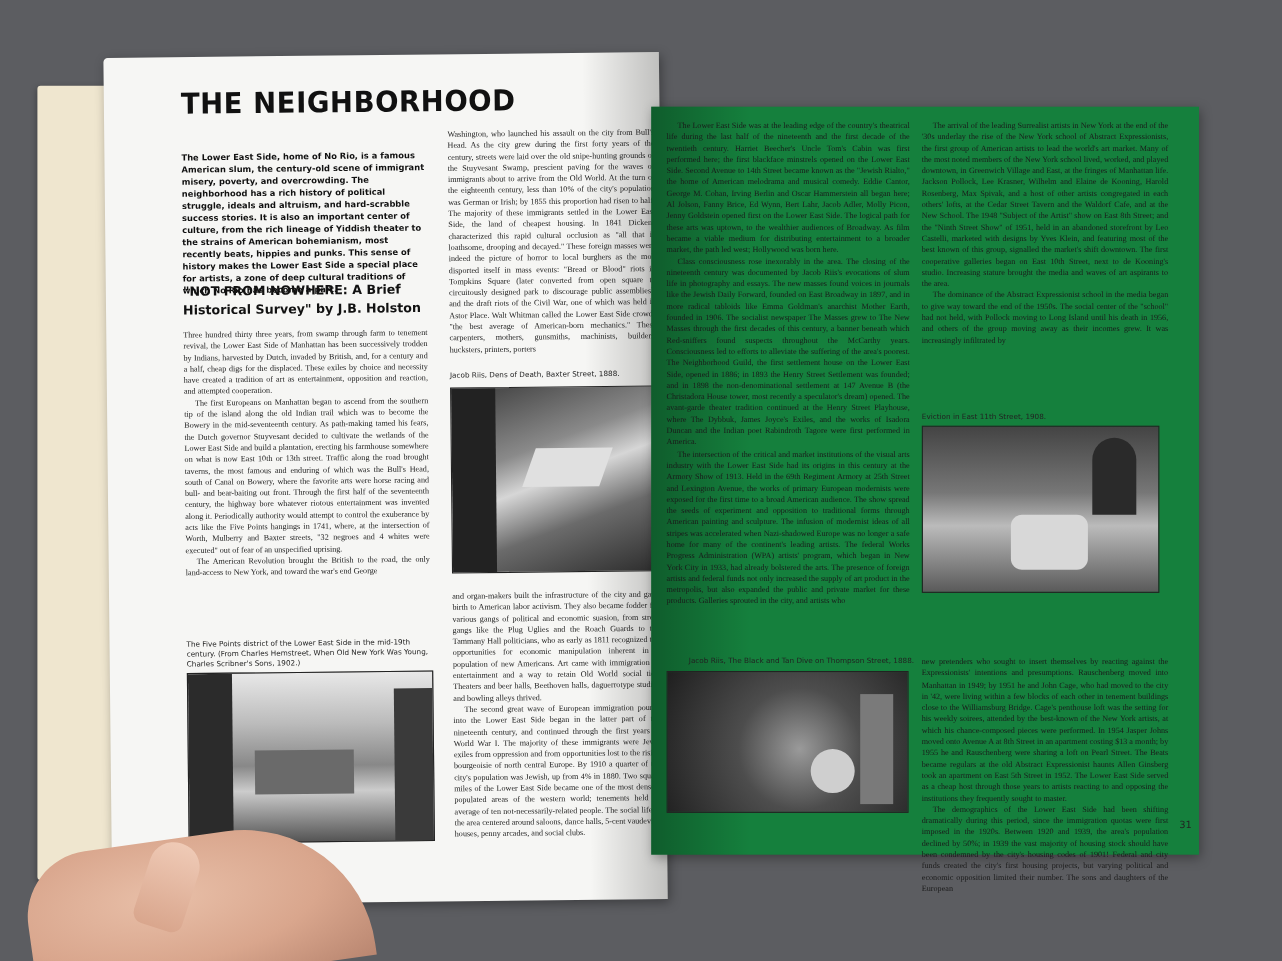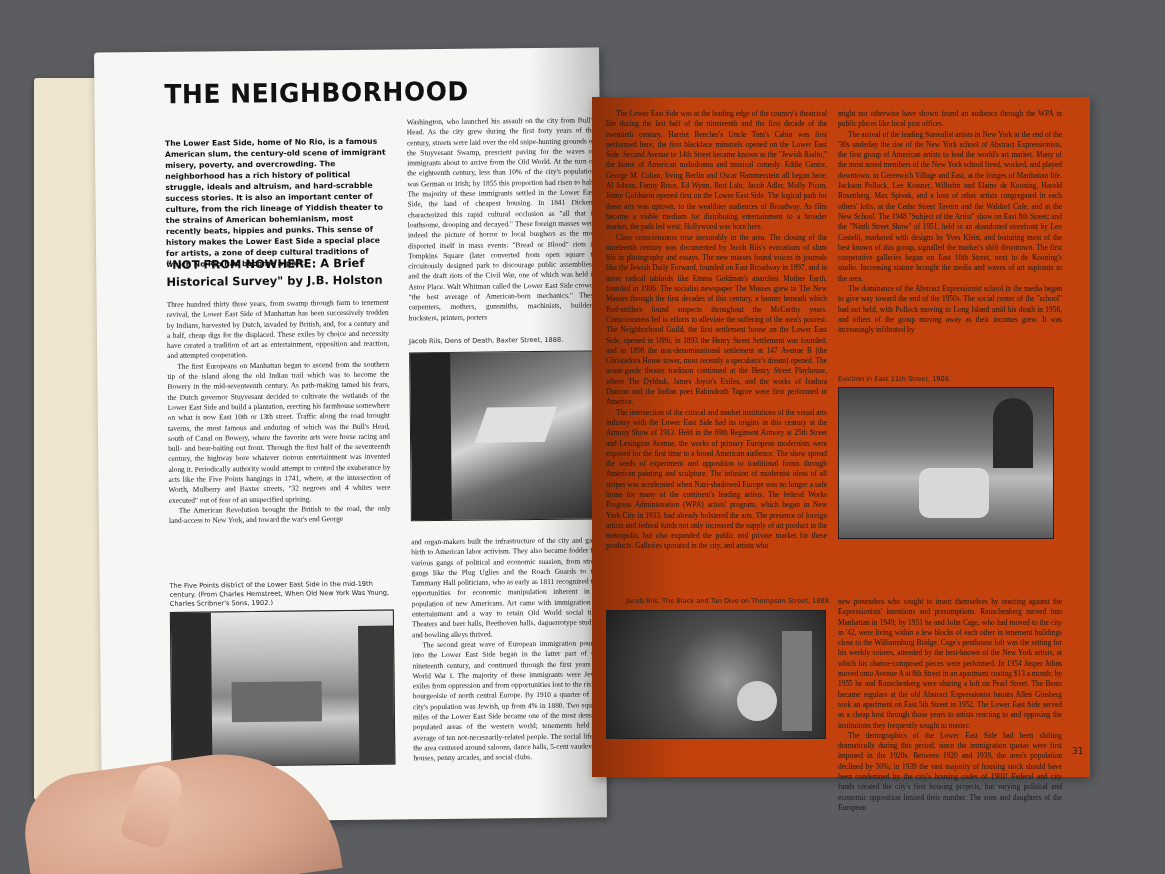--- a/index.html
+++ b/index.html
@@ -19,21 +19,21 @@
     transform: rotate(-0.6deg);
     box-shadow: 2px 3px 10px rgba(0,0,0,.35);
     border-radius:4px 0 0 4px;
   }
   .page-left .gutter-shade {
     position:absolute; right:0; top:0; width:70px; height:100%;
     background:linear-gradient(to right, rgba(0,0,0,0), rgba(0,0,0,.22));
   }
   .page-right {
     position:absolute; left:592px; top:97px; width:498px; height:680px;
-    background:#c2410c;
+    background:#15803d;
     box-shadow: 2px 3px 10px rgba(0,0,0,.35);
   }
   .page-right .gutter-shade {
     position:absolute; left:0; top:0; width:90px; height:100%;
     background:linear-gradient(to left, rgba(0,0,0,0), rgba(0,0,0,.28));
   }
   .title {
     position:absolute; left:70px; top:28px;
     font-family:"DejaVu Sans", sans-serif; font-weight:900;
     font-size:25px; letter-spacing:0.5px; color:#111;
@@ -129,21 +129,20 @@
     <p>The intersection of the critical and market institutions of the visual arts industry with the Lower East Side had its origins in this century at the Armory Show of 1913. Held in the 69th Regiment Armory at 25th Street and Lexington Avenue, the works of primary European modernists were exposed for the first time to a broad American audience. The show spread the seeds of experiment and opposition to traditional forms through American painting and sculpture. The infusion of modernist ideas of all stripes was accelerated when Nazi-shadowed Europe was no longer a safe home for many of the continent's leading artists. The federal Works Progress Administration (WPA) artists' program, which began in New York City in 1933, had already bolstered the arts. The presence of foreign artists and federal funds not only increased the supply of art product in the metropolis, but also expanded the public and private market for these products. Galleries sprouted in the city, and artists who</p>
   </div>
   <div class="caption" style="left:14px; top:500px; width:225px;text-align:right;">Jacob Riis, The Black and Tan Dive on Thompson Street, 1888.</div>
   <div class="photo" style="left:14px; top:513px; width:218px; height:127px;
        background:radial-gradient(circle at 55% 55%, #9a9a9a 0%, #4d4d4d 40%, #1f1f1f 100%);">
     <div style="position:absolute;left:130px;top:70px;width:40px;height:40px;border-radius:50%;background:#cfcfcf;"></div>
     <div style="position:absolute;left:175px;top:20px;width:30px;height:100px;background:#7a7a7a;"></div>
   </div>
 
   <div class="col" style="left:246px; top:12px; width:224px;">
-    <p class="first">might not otherwise have shown found an audience through the WPA in public places like local post offices.</p>
     <p>The arrival of the leading Surrealist artists in New York at the end of the '30s underlay the rise of the New York school of Abstract Expressionists, the first group of American artists to lead the world's art market. Many of the most noted members of the New York school lived, worked, and played downtown, in Greenwich Village and East, at the fringes of Manhattan life. Jackson Pollock, Lee Krasner, Wilhelm and Elaine de Kooning, Harold Rosenberg, Max Spivak, and a host of other artists congregated in each others' lofts, at the Cedar Street Tavern and the Waldorf Cafe, and at the New School. The 1948 "Subject of the Artist" show on East 8th Street; and the "Ninth Street Show" of 1951, held in an abandoned storefront by Leo Castelli, marketed with designs by Yves Klein, and featuring most of the best known of this group, signalled the market's shift downtown. The first cooperative galleries began on East 10th Street, next to de Kooning's studio. Increasing stature brought the media and waves of art aspirants to the area.</p>
     <p>The dominance of the Abstract Expressionist school in the media began to give way toward the end of the 1950s. The social center of the "school" had not held, with Pollock moving to Long Island until his death in 1956, and others of the group moving away as their incomes grew. It was increasingly infiltrated by</p>
   </div>
   <div class="caption" style="left:246px; top:278px; width:224px;">Eviction in East 11th Street, 1908.</div>
   <div class="photo" style="left:246px; top:290px; width:214px; height:150px;
        background:linear-gradient(180deg,#444 0%,#777 40%,#bbb 60%,#5a5a5a 100%);">
     <div style="position:absolute;right:20px;top:10px;width:40px;height:70px;border-radius:20px 20px 0 0;background:#2a2a2a;"></div>
     <div style="position:absolute;left:80px;top:80px;width:70px;height:50px;background:#d8d8d8;border-radius:10px;"></div>
   </div>
   <div class="col" style="left:246px; top:452px; width:224px;margin-top:48px;">

